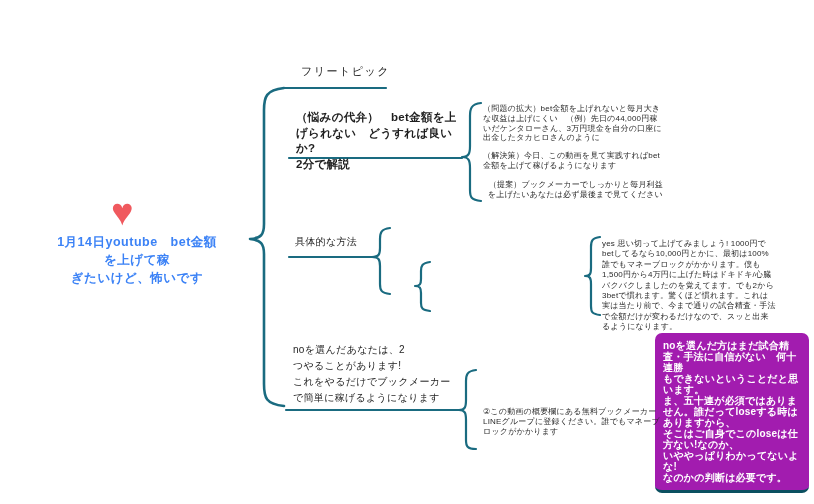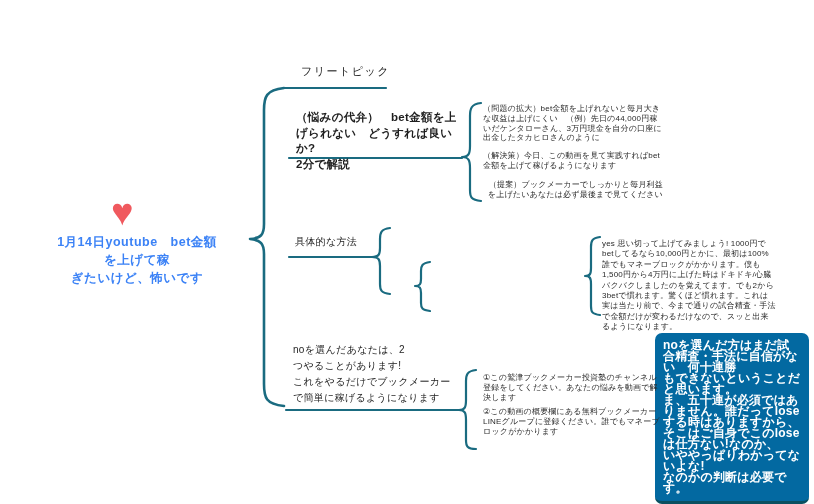--- a/index.html
+++ b/index.html
@@ -12,22 +12,22 @@
   .heart{font-size:38px;line-height:1;color:#f0595e;}
   .central-title{
     width:180px;text-align:center;font-size:12.5px;font-weight:bold;
     line-height:18px;color:#3b82f6;letter-spacing:0.5px;
   }
   .root-label{font-size:11px;font-weight:normal;letter-spacing:1.5px;color:#1e1e1e;}
   .branch-label{font-size:11.5px;font-weight:bold;line-height:15.5px;color:#1e1e1e;letter-spacing:0.3px;}
   .branch-label-lg{font-size:10px;font-weight:normal;line-height:16px;color:#1e1e1e;letter-spacing:0.3px;}
   .note-sm{font-size:8px;font-weight:normal;line-height:9.8px;color:#2a2a2a;letter-spacing:0.2px;}
   .no-box{
-    width:154px;box-sizing:border-box;background:#0369a1;border-radius:7px;
-    border-bottom:3px solid #0b5060;color:#ffffff;font-size:12px;font-weight:bold;
+    width:154px;box-sizing:border-box;background:#a21caf;border-radius:7px;
+    border-bottom:3px solid #0b5060;color:#ffffff;font-size:10px;font-weight:bold;
     line-height:11px;padding:7px 8px;letter-spacing:0.2px;
   }
   svg.connectors{position:absolute;left:0;top:0;pointer-events:none;}
   svg.connectors path{fill:none;stroke:#1a6b80;stroke-linecap:round;stroke-linejoin:round;}
   .thick{stroke-width:2.6;}
   .mid{stroke-width:2.2;}
 </style>
 </head>
 <body>
 
@@ -66,16 +66,15 @@
 もできないということだと思います。
 ま、五十連が必須ではありません。誰だってloseする時はありますから、
 そこはご自身でこのloseは仕方ない!なのか、
 いややっぱりわかってないよな!
 なのかの判断は必要です。</div>
 
   <div class="abs branch-label-lg pre" style="left:263px;top:342px;width:205px;margin-left:30px;">noを選んだあなたは、2
 つやることがあります!
 これをやるだけでブックメーカー
 で簡単に稼げるようになります</div>
-  <div class="abs note-sm" style="left:483px;top:373px;width:180px;">①この鷲津ブックメーカー投資塾のチャンネル登録をしてください。あなたの悩みを動画で解決します</div>
   <div class="abs note-sm" style="left:483px;top:407px;width:180px;">②この動画の概要欄にある無料ブックメーカーLINEグループに登録ください。誰でもマネーブロックがかかります</div>
 
 </div>
 
 </body></html>

